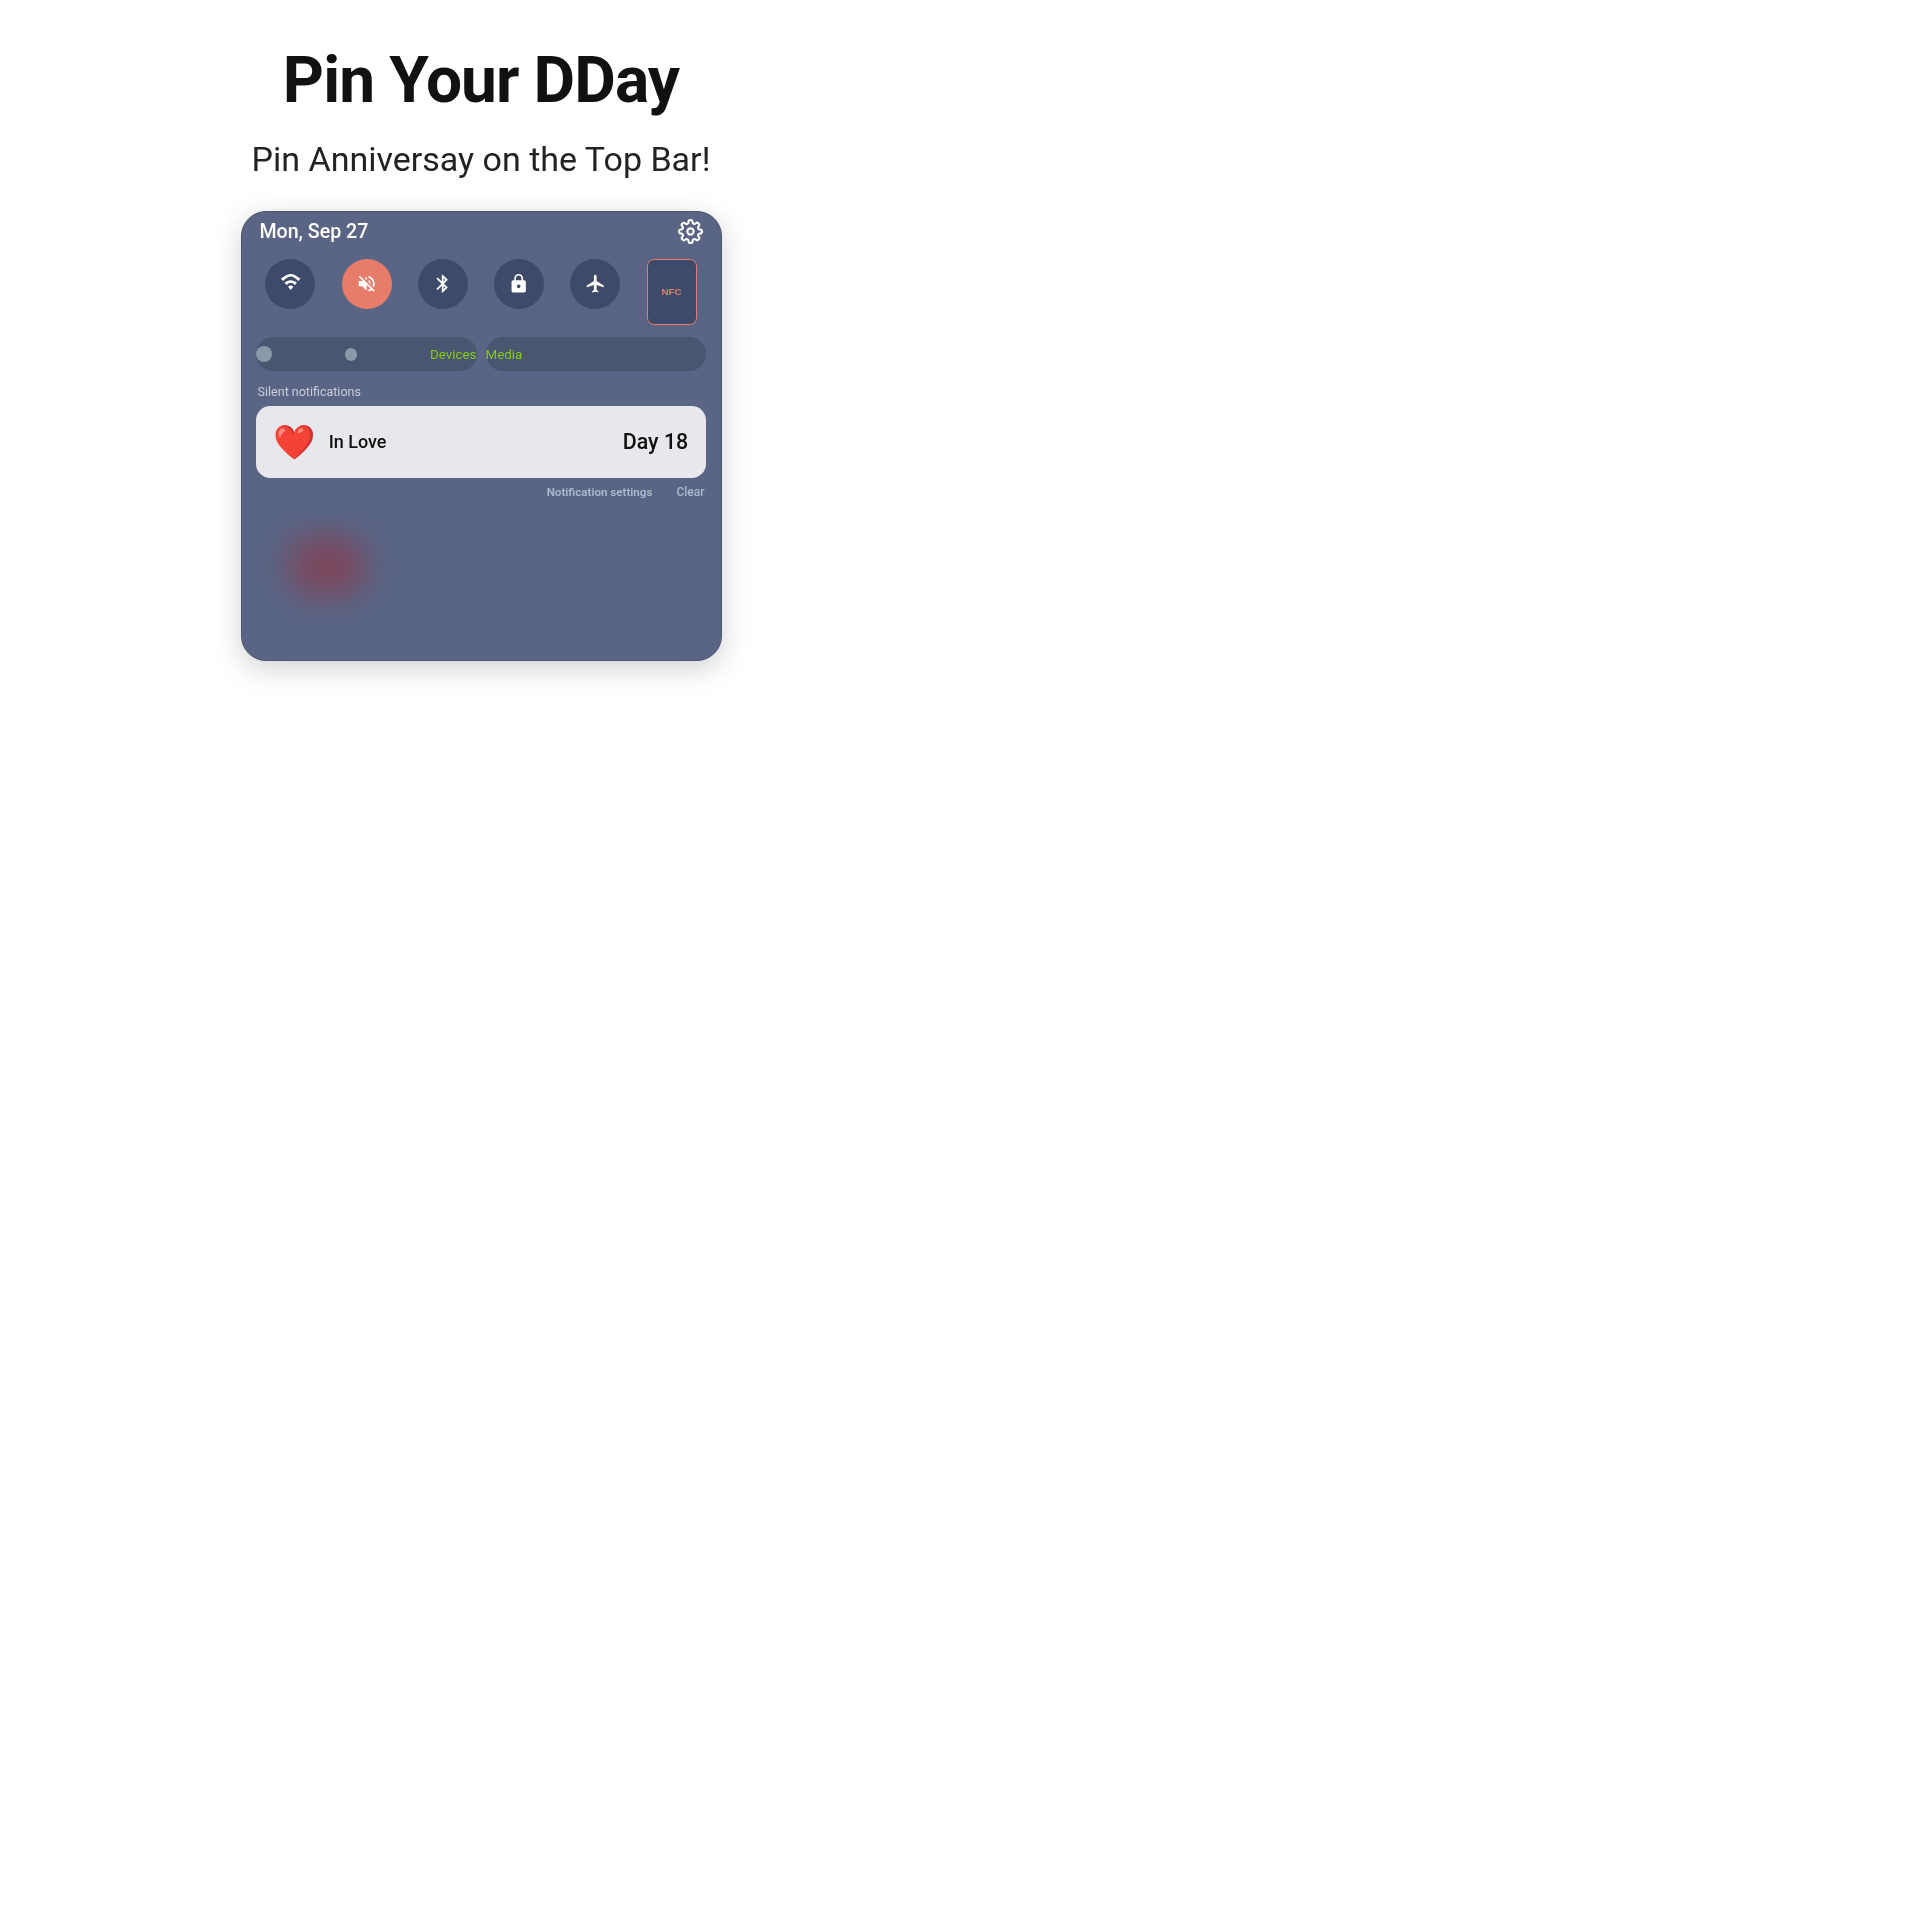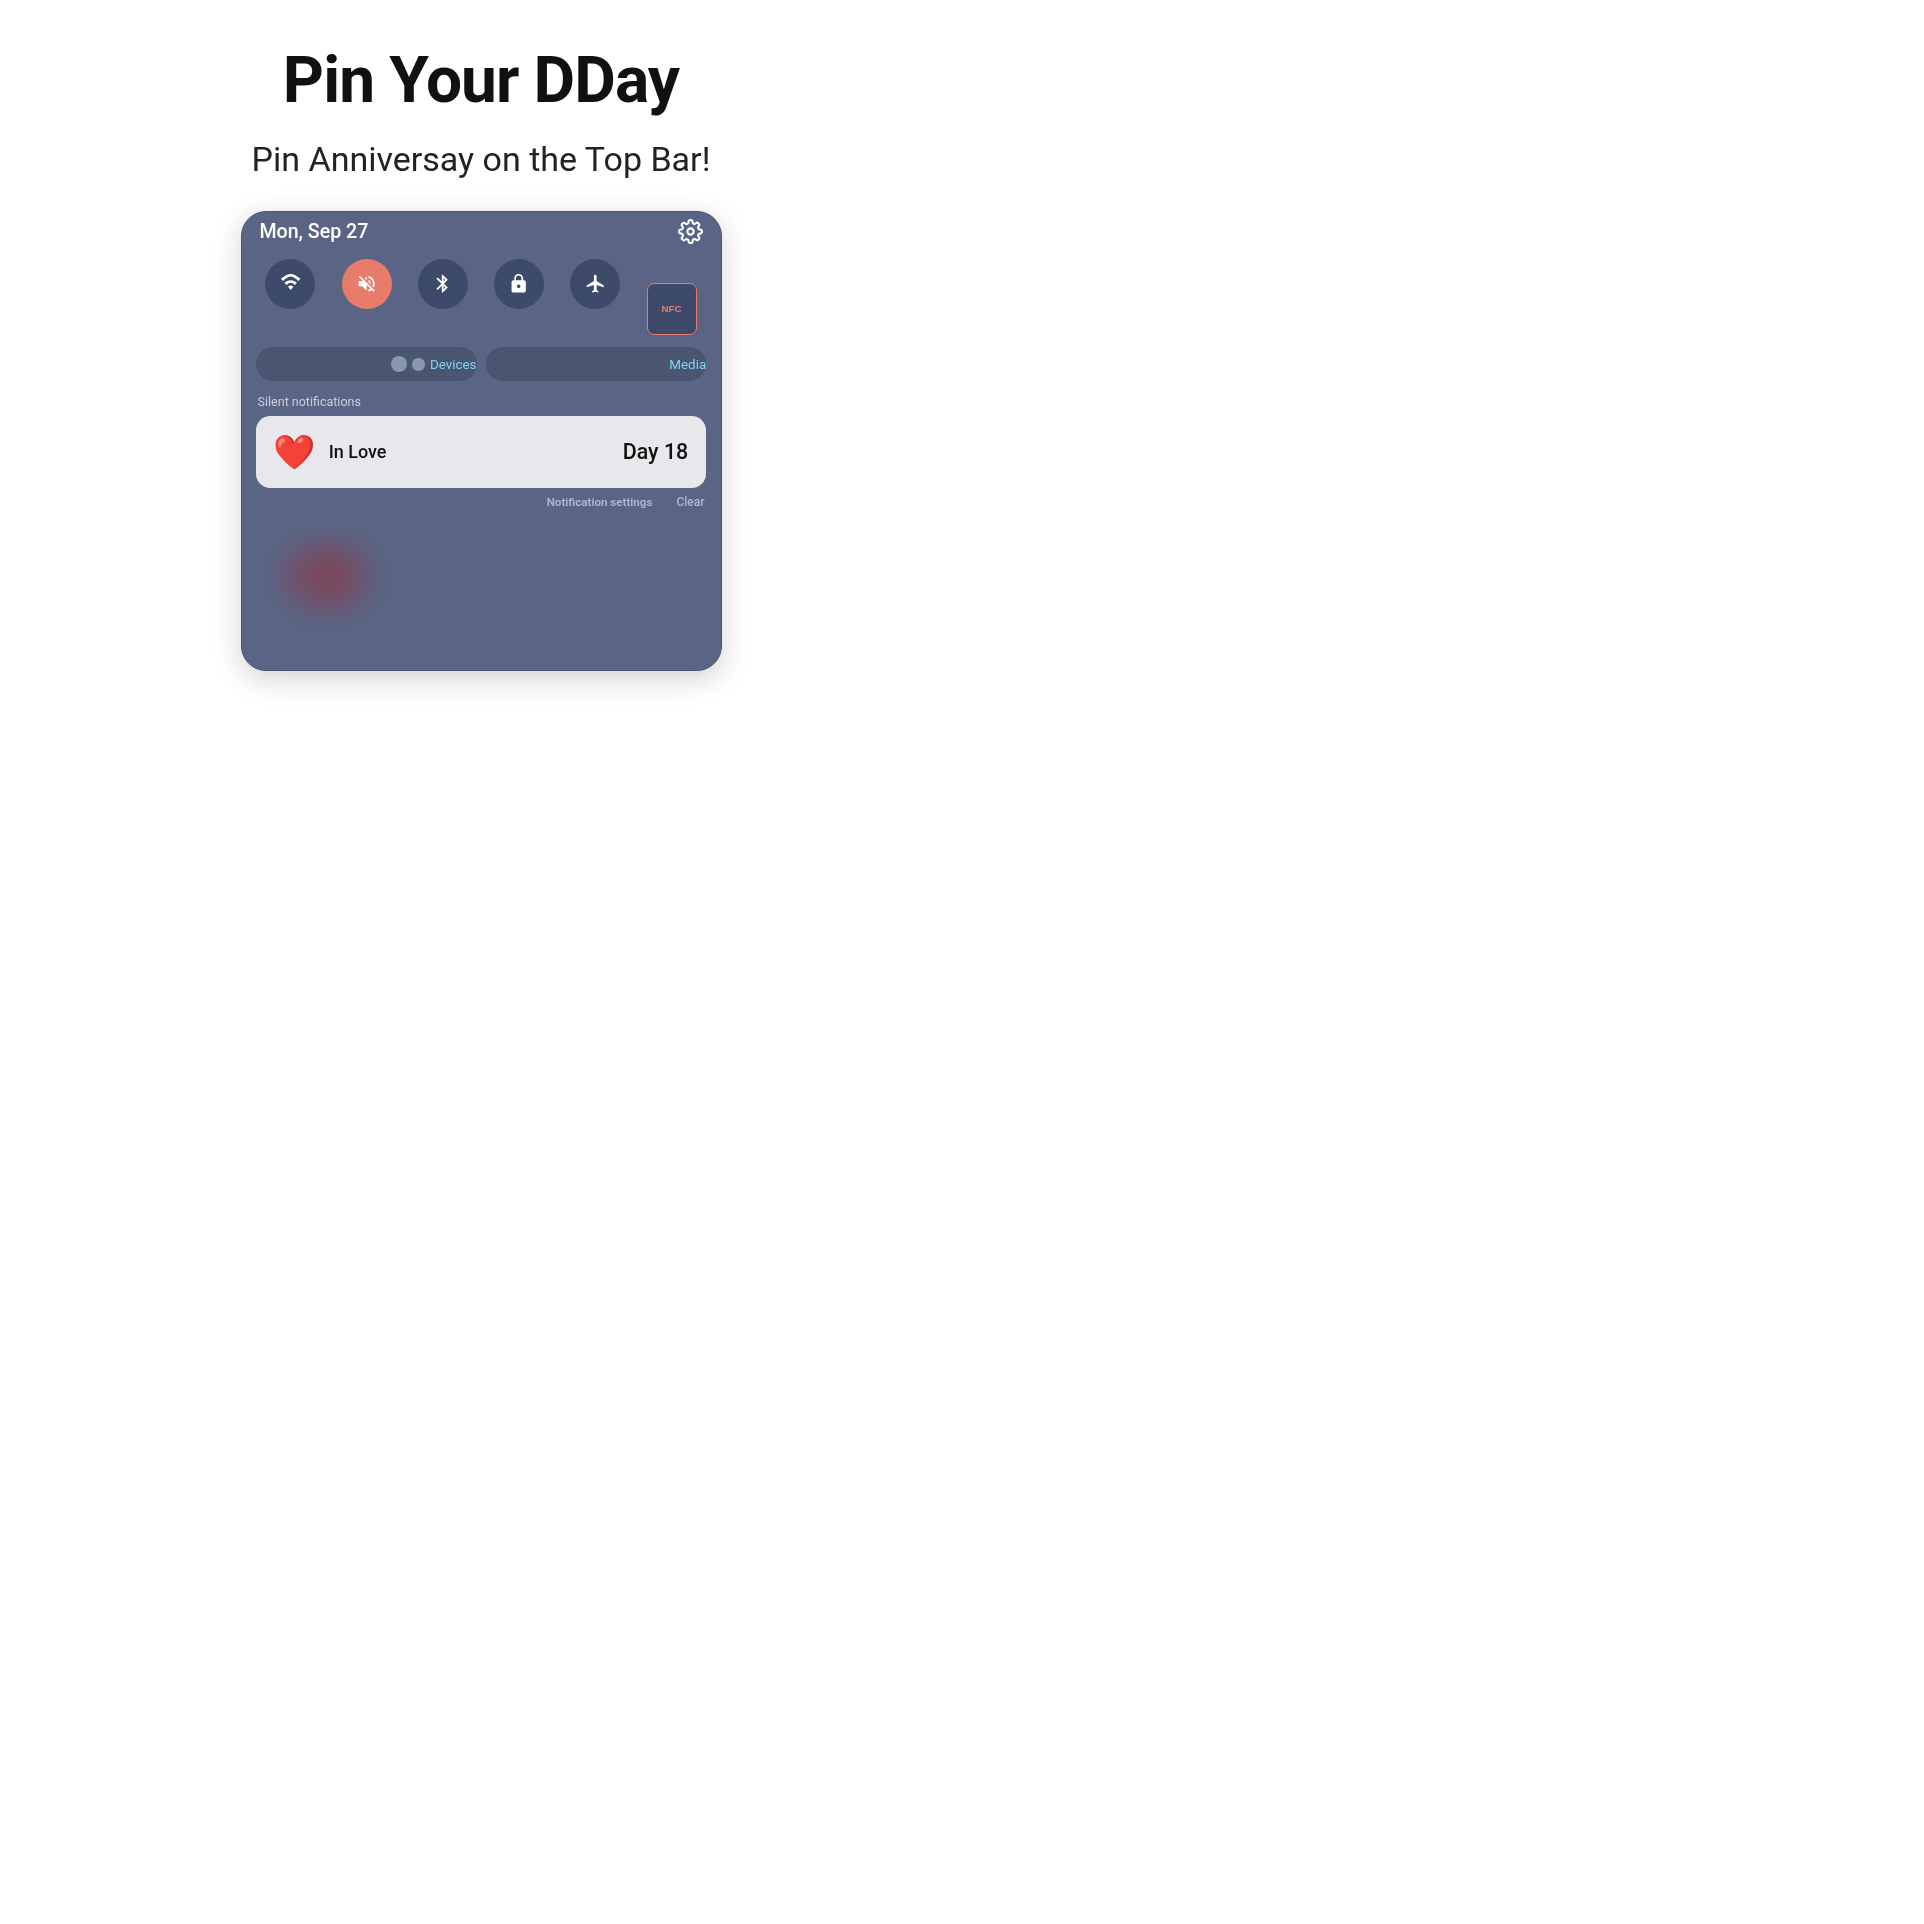--- a/index.html
+++ b/index.html
@@ -113,42 +113,41 @@
     }
 
     .toggle-btn.nfc-btn {
       background: #3d4a6a;
       font-size: 10.7px;
       font-weight: 700;
       color: #e87c6a;
       border: 1.3px solid #e87c6a;
       border-radius: 7.1px;
       width: 50px;
-      height: 52px;
-      margin-top: 24px;
+      height: 66px;
     }
 
     .devices-media-row {
       display: flex;
       gap: 9px;
       margin-bottom: 12.5px;
     }
 
     .devices-btn, .media-btn {
       flex: 1;
       background: #4a5570;
       border-radius: 21.4px;
       padding: 9px 0;
       text-align: center;
-      color: #7dd3fc;
+      color: #84cc16;
       font-size: 13.4px;
       cursor: pointer;
       display: flex;
       align-items: center;
-      justify-content: flex-end;
+      justify-content: space-between;
       gap: 5.3px;
     }
 
     .devices-btn::before {
       content: '';
       display: inline-block;
       width: 16px;
       height: 16px;
       background: #8899aa;
       border-radius: 50%;

